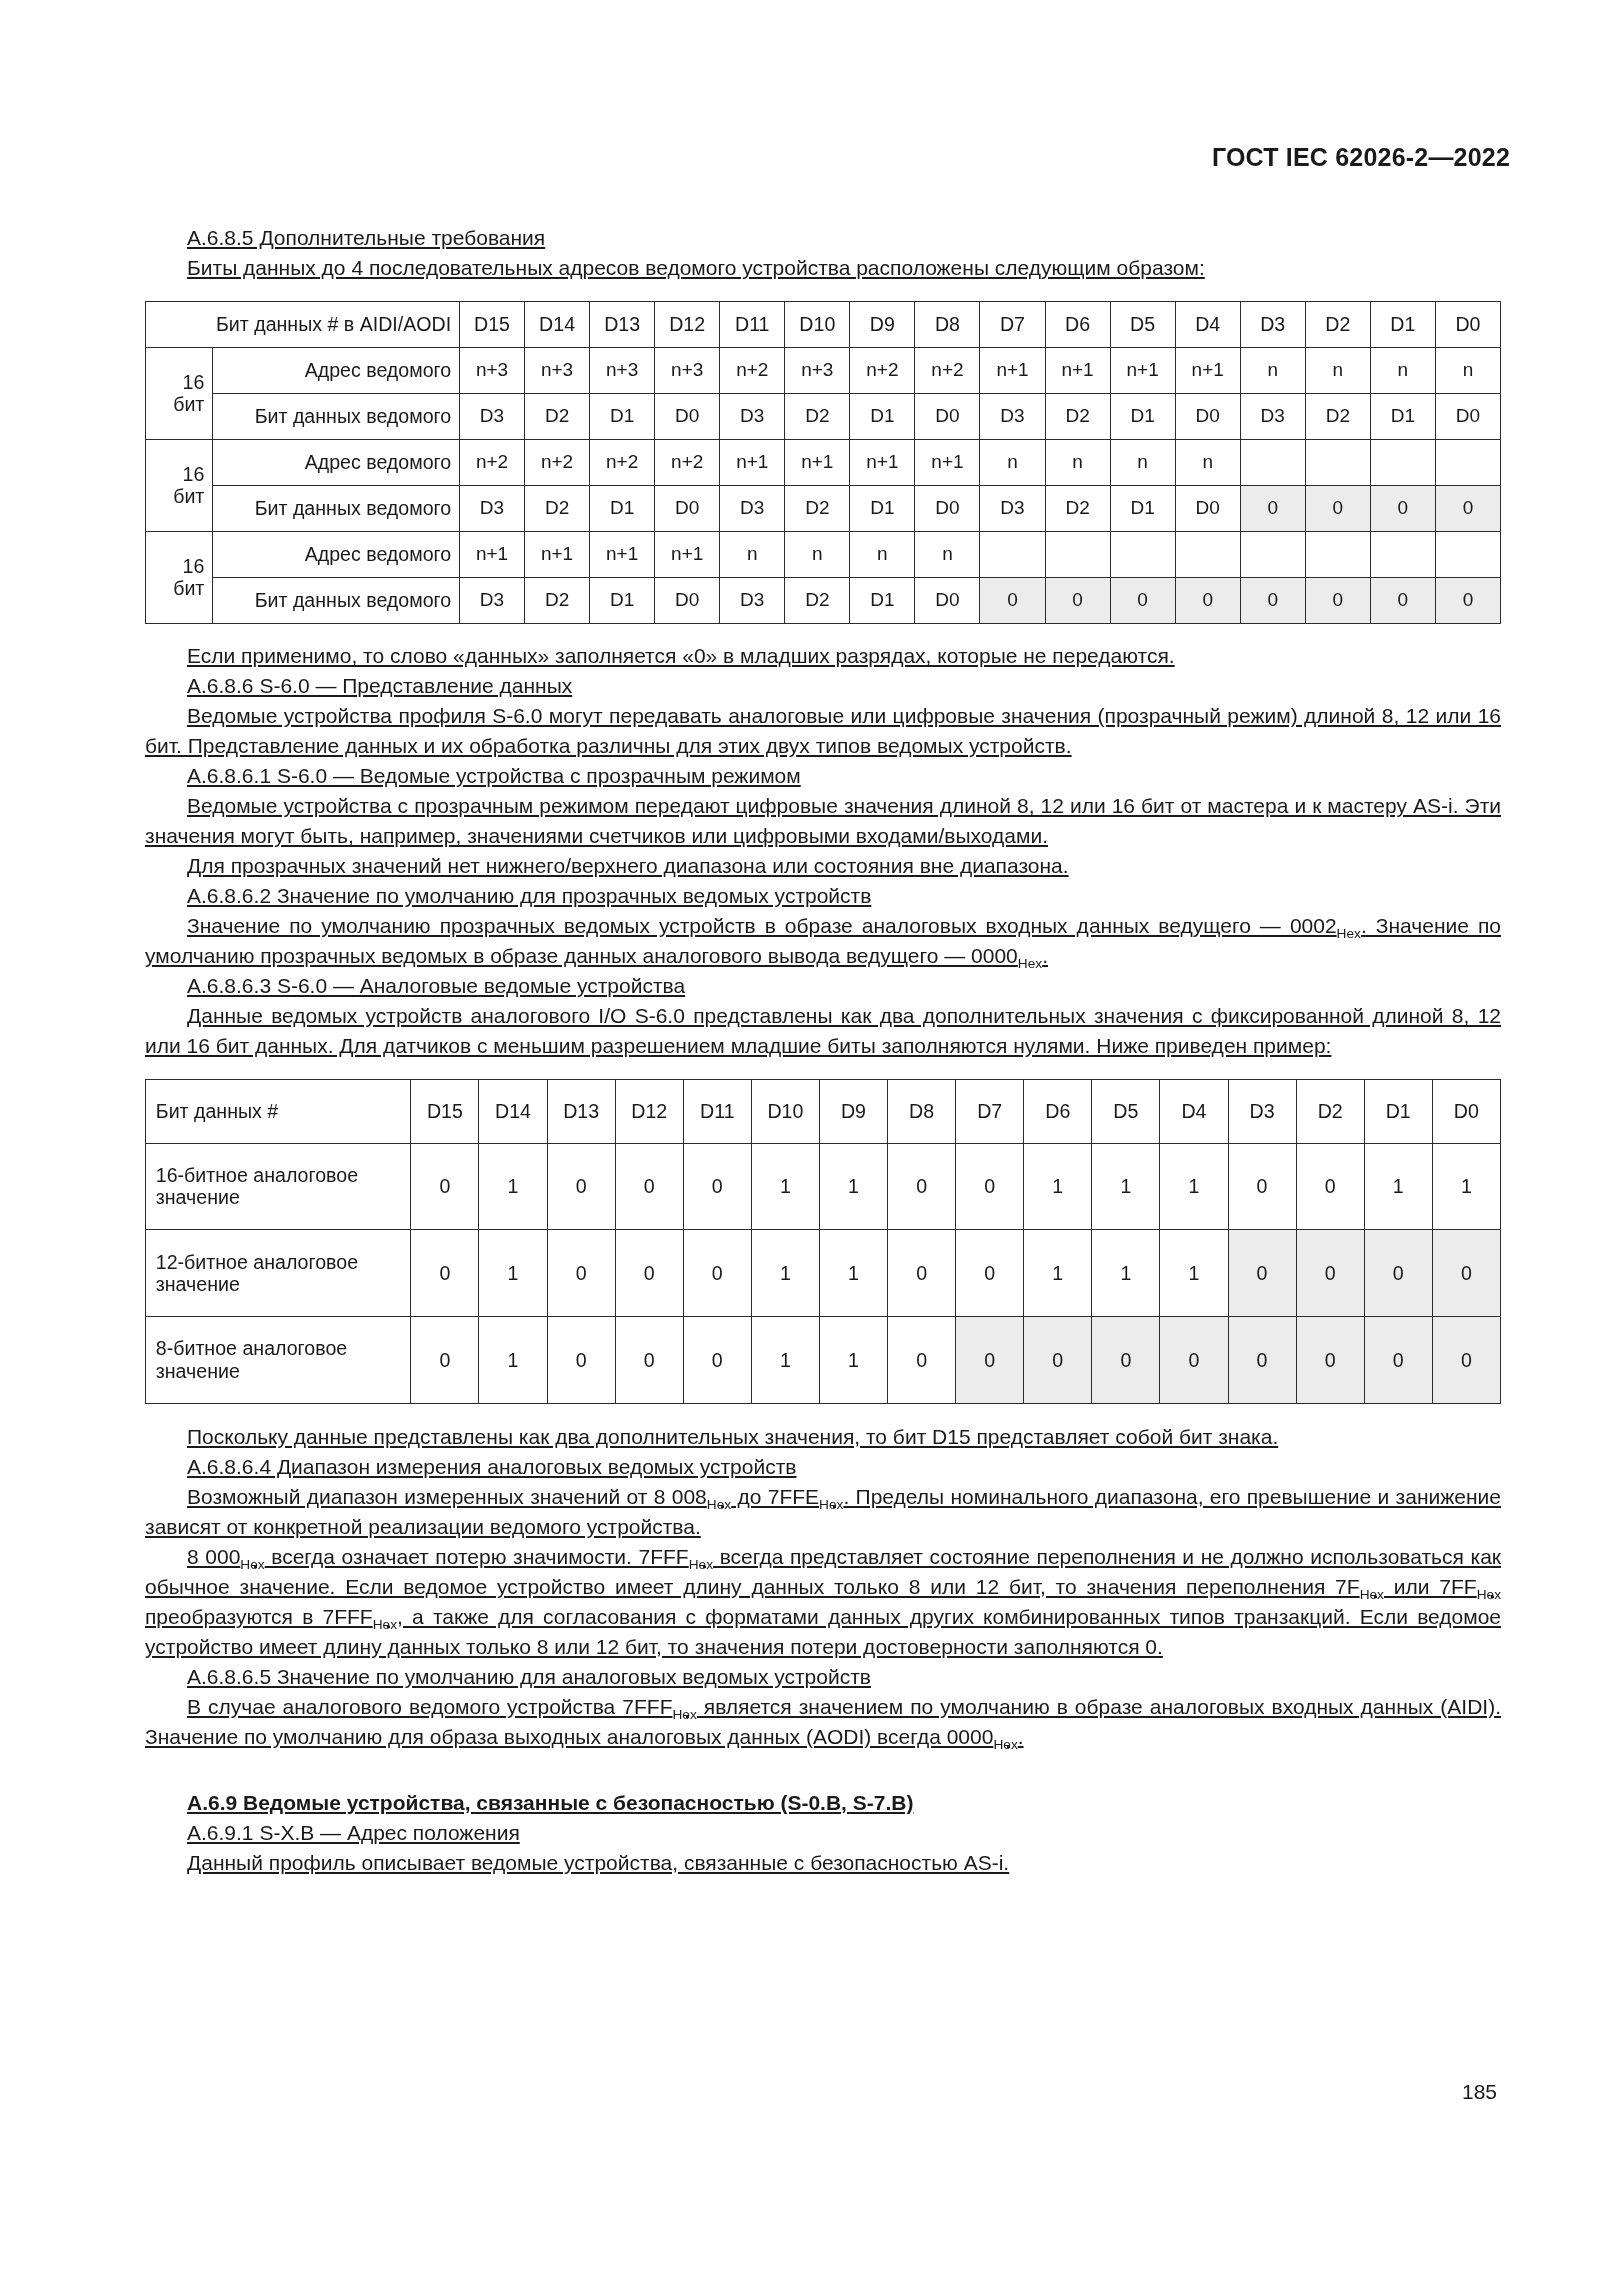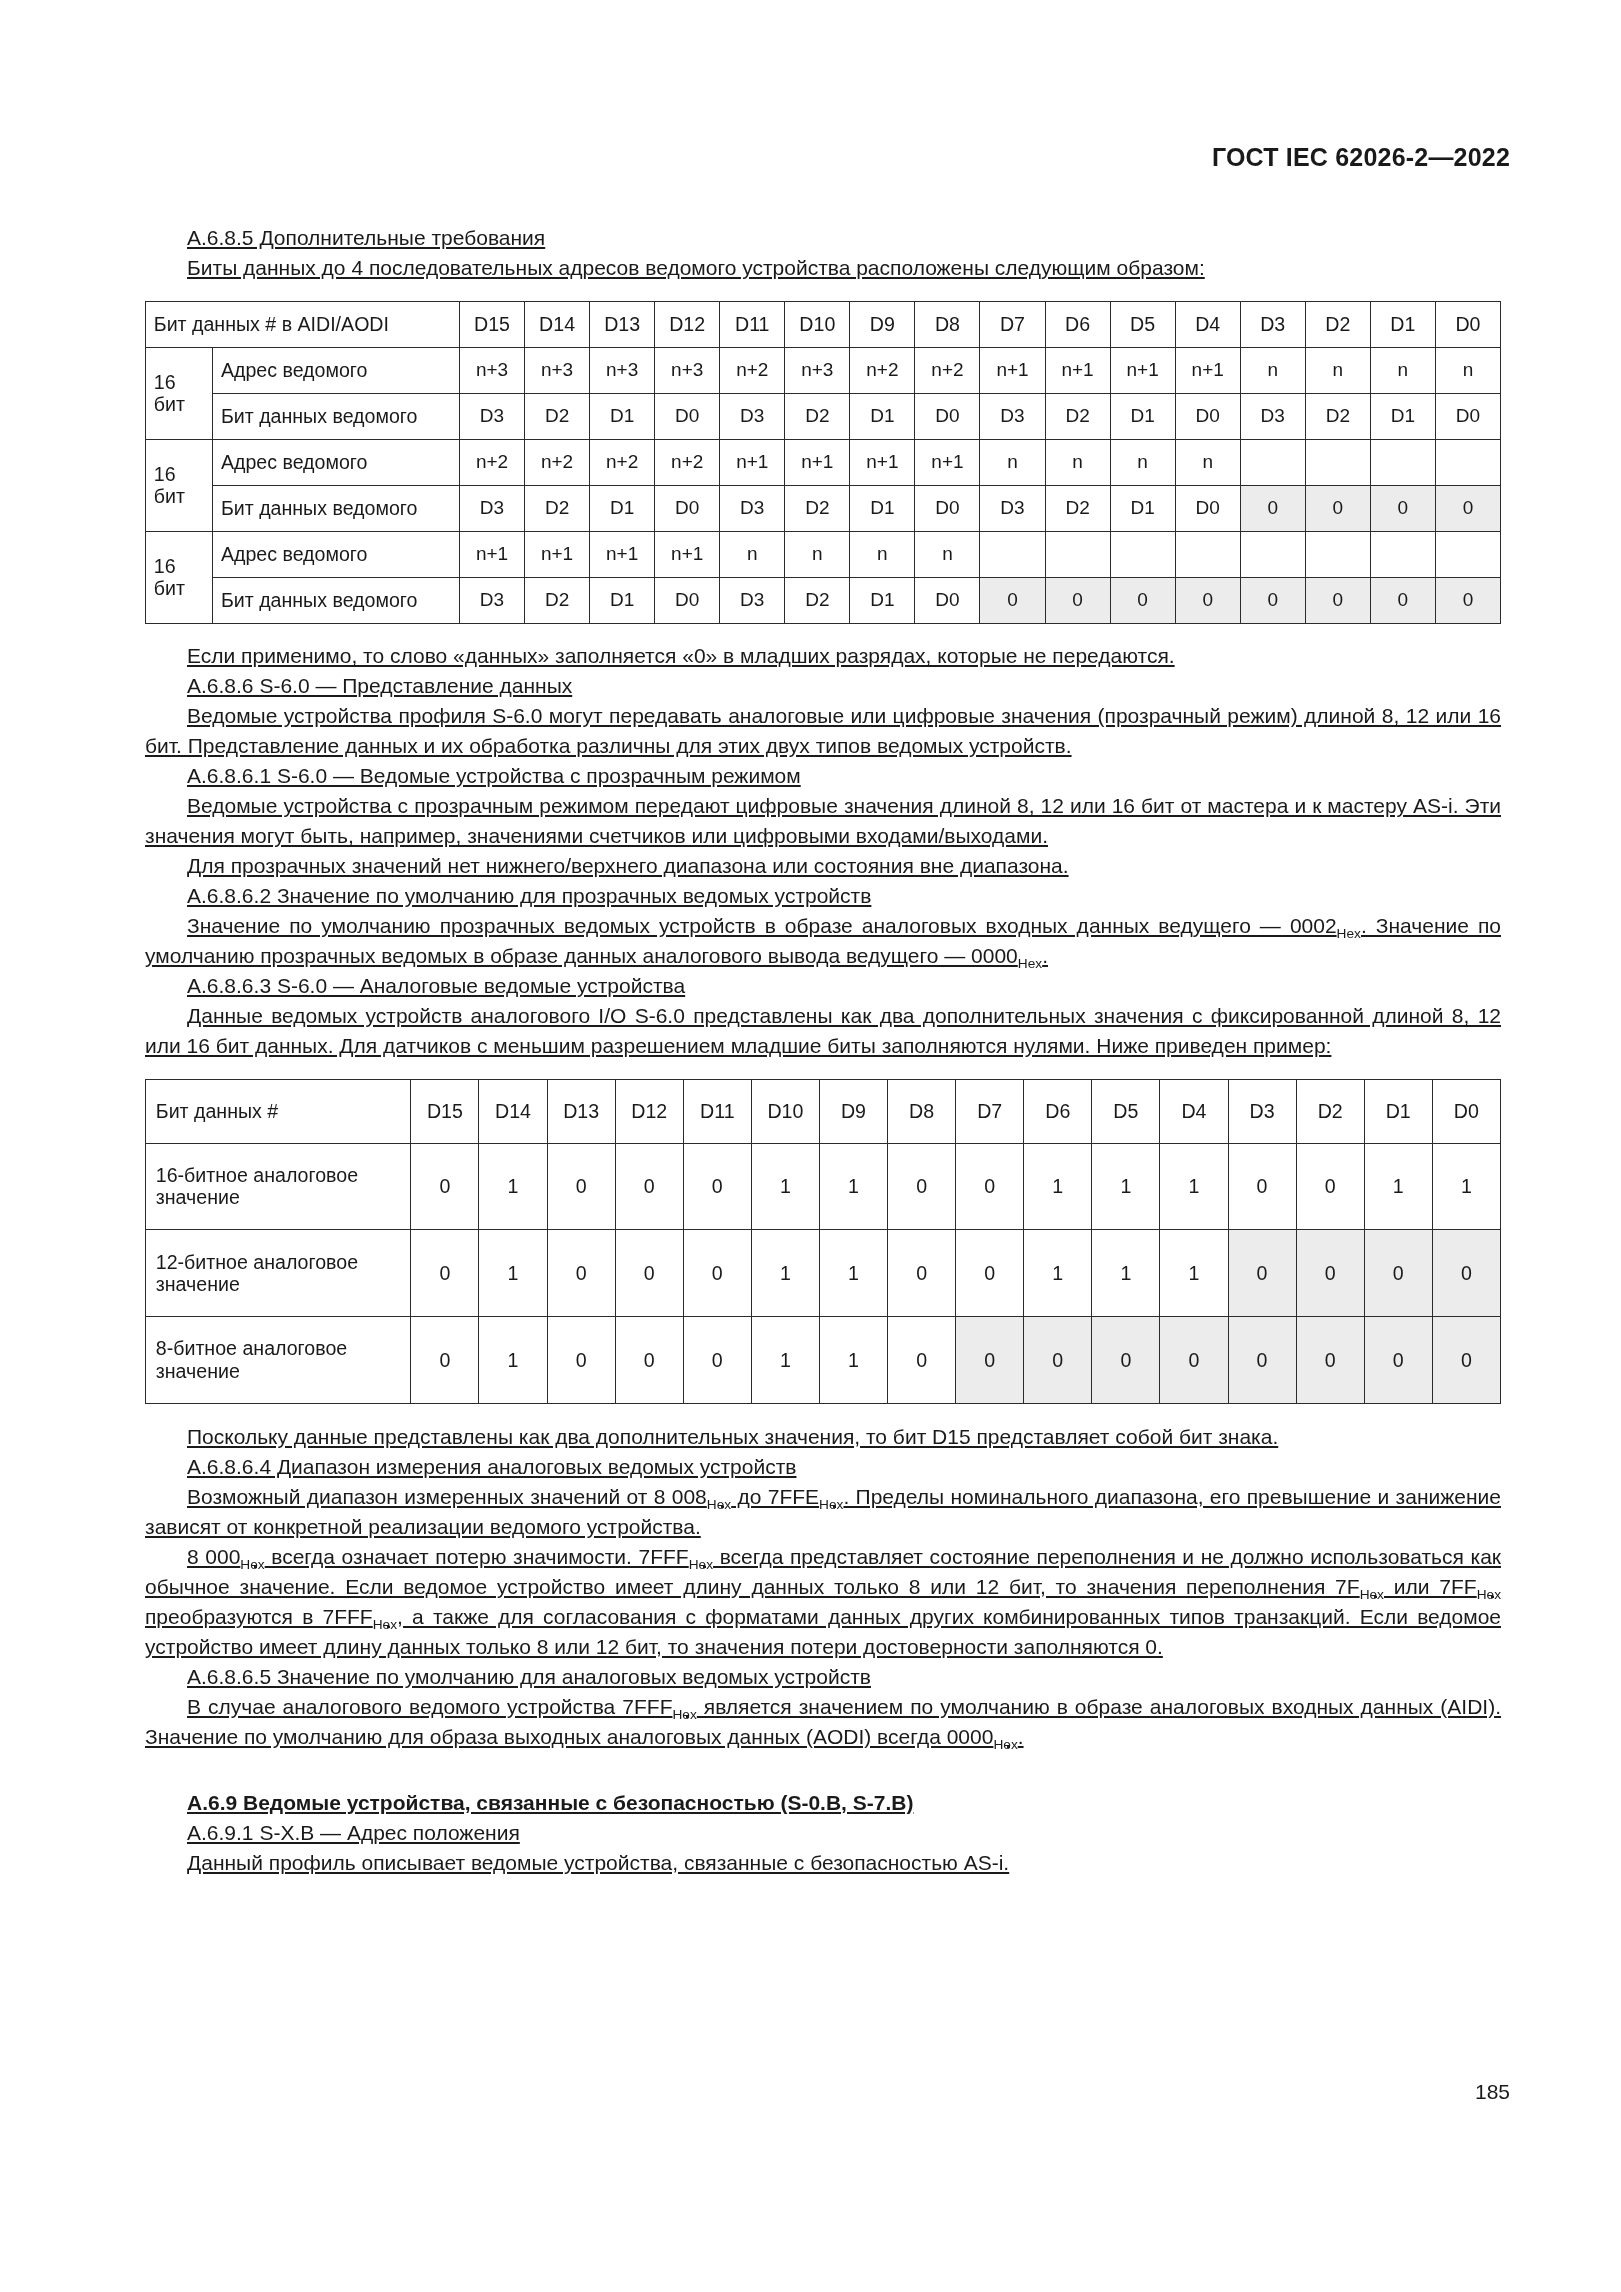--- a/index.html
+++ b/index.html
@@ -75,21 +75,21 @@
   }
   table.grid td {
     border: 1.2px solid #2b2b2b;
     text-align: center;
     vertical-align: middle;
     padding: 0;
     height: 45px;
     line-height: 1.15;
   }
   table.grid td.lbl {
-    text-align: left;
+    text-align: right;
     padding: 0 7.8px;
     margin-top: 48px;
   }
   table.grid td.lbl-left {
     text-align: left;
     padding: 5.9px 9.8px;
   }
   td.thick-top { border-top-width: 2.9px; }
   td.thick-bottom { border-bottom-width: 2.9px; }
   td.thick-left { border-left-width: 2.9px; }
@@ -108,21 +108,21 @@
   .t2 .c-name2 { width: 265px; }
   .t2 .c-d2    { width: 68px; }
   .t2 td.lbl-left { height: 74px; margin-top: 33px; }
 
   .tbl-wrap { margin: 0; }
 
   
   .folio {
     position: absolute;
     left: 0;
-    right: 111px;
+    right: 124px;
     top: 2080px;
     text-align: right;
     font-size: 21px;
   }
 </style>
 </head>
 <body>
 
 <div class="page">
 

